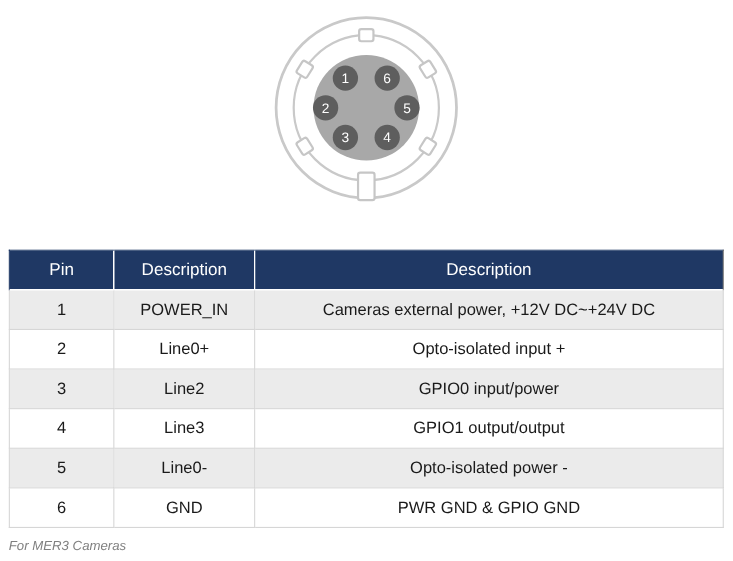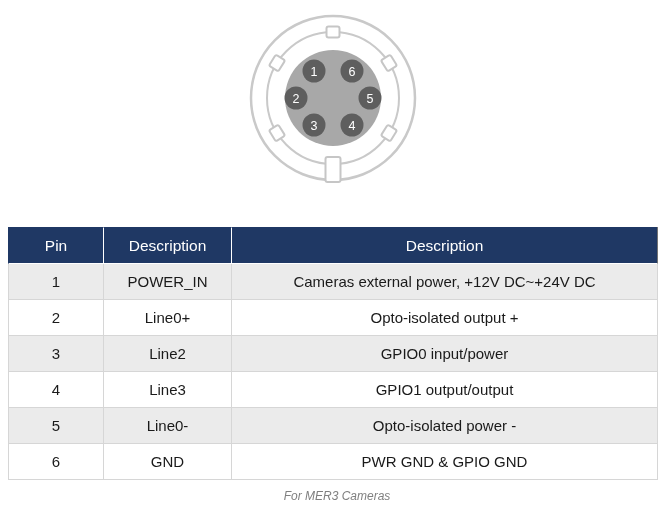--- a/index.html
+++ b/index.html
@@ -78,21 +78,20 @@
   table.pinout thead th:last-child  { border-right: 1px solid #737373; }
   table.pinout tbody tr:nth-child(odd) td  { background: #ebebeb; }
   table.pinout tbody tr:nth-child(even) td { background: #ffffff; }
 
   
   .caption {
     margin: 9px 0 0 8px;
     font-size: 12px;
     font-style: italic;
     color: #7f7f7f;
-    text-align: center;
   }
 </style>
 </head>
 <body>
 
 <div class="page">
 
   <div class="connector-wrap">
     <svg width="200" height="186" viewBox="0 0 200 186">
 
@@ -154,21 +153,21 @@
     </thead>
     <tbody>
       <tr>
         <td>1</td>
         <td>POWER_IN</td>
         <td>Cameras external power, +12V DC~+24V DC</td>
       </tr>
       <tr>
         <td>2</td>
         <td>Line0+</td>
-        <td>Opto-isolated output +</td>
+        <td>Opto-isolated input +</td>
       </tr>
       <tr>
         <td>3</td>
         <td>Line2</td>
         <td>GPIO0 input/power</td>
       </tr>
       <tr>
         <td>4</td>
         <td>Line3</td>
         <td>GPIO1 output/output</td>

